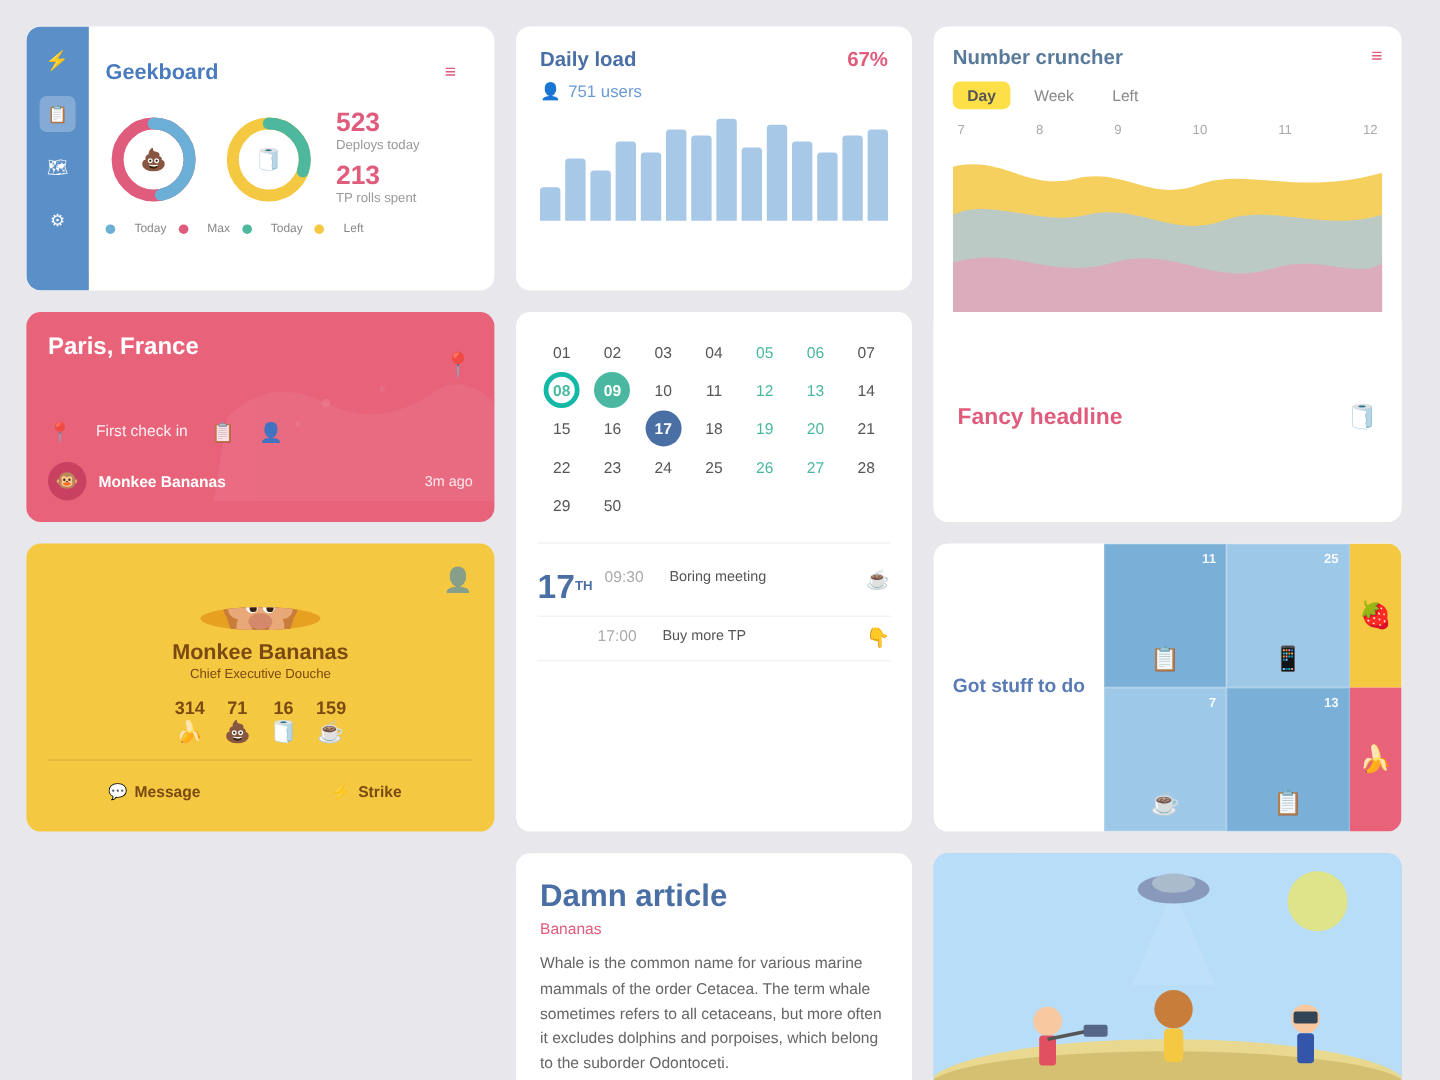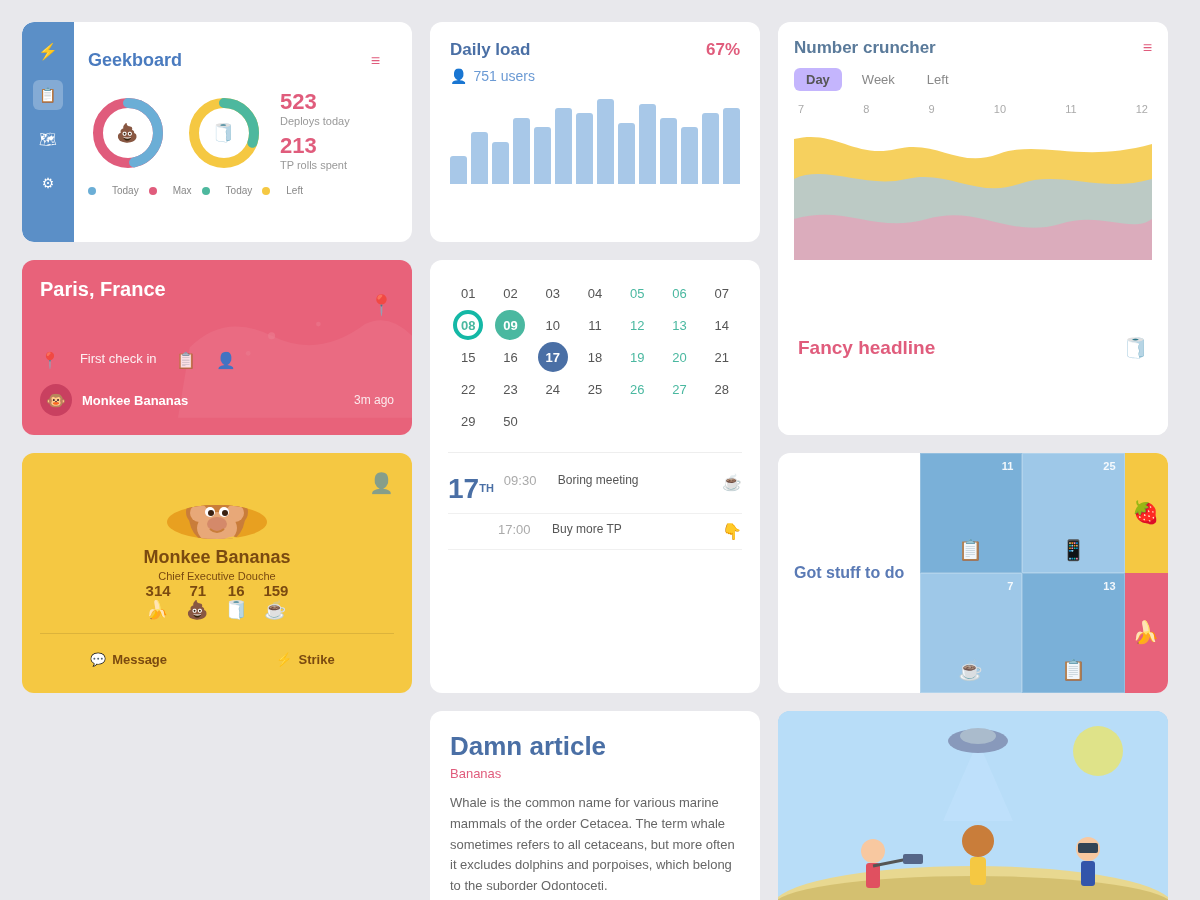--- a/index.html
+++ b/index.html
@@ -166,21 +166,21 @@
       display: flex; gap: 8px; margin-bottom: 12px;
     }
     .nc-tab {
       padding: 4px 12px;
       border-radius: 6px;
       font-size: 13px;
       cursor: pointer;
       color: #888;
     }
     .nc-tab.active {
-      background: #c4b5fd;
+      background: #fde047;
       color: #555;
       font-weight: 600;
     }
     .nc-chart-area {
       position: relative;
       height: 200px;
       overflow: hidden;
     }
     .nc-x-labels {
       display: flex;
@@ -363,21 +363,21 @@
     .profile-avatar-wrap {
       width: 100px; height: 100px;
       border-radius: 50%;
       background: #e8a020;
       display: flex; align-items: center; justify-content: center;
       font-size: 56px;
       margin: 10px 0 8px;
       overflow: hidden;
     }
     .profile-name { font-size: 18px; font-weight: 700; color: #7a4a10; margin-bottom: 2px; }
-    .profile-title { font-size: 11px; color: #7a4a10; margin-bottom: 0; }
+    .profile-title { font-size: 11px; color: #7a4a10; margin-bottom: 14px; }
     .profile-stats {
       display: flex; gap: 16px;
       width: 100%;
       justify-content: center;
       margin-bottom: 12px;
     }
     .pstat { text-align: center; }
     .pstat-num { font-size: 15px; font-weight: 700; color: #7a4a10; }
     .pstat-icon { font-size: 18px; }
     .profile-actions {

